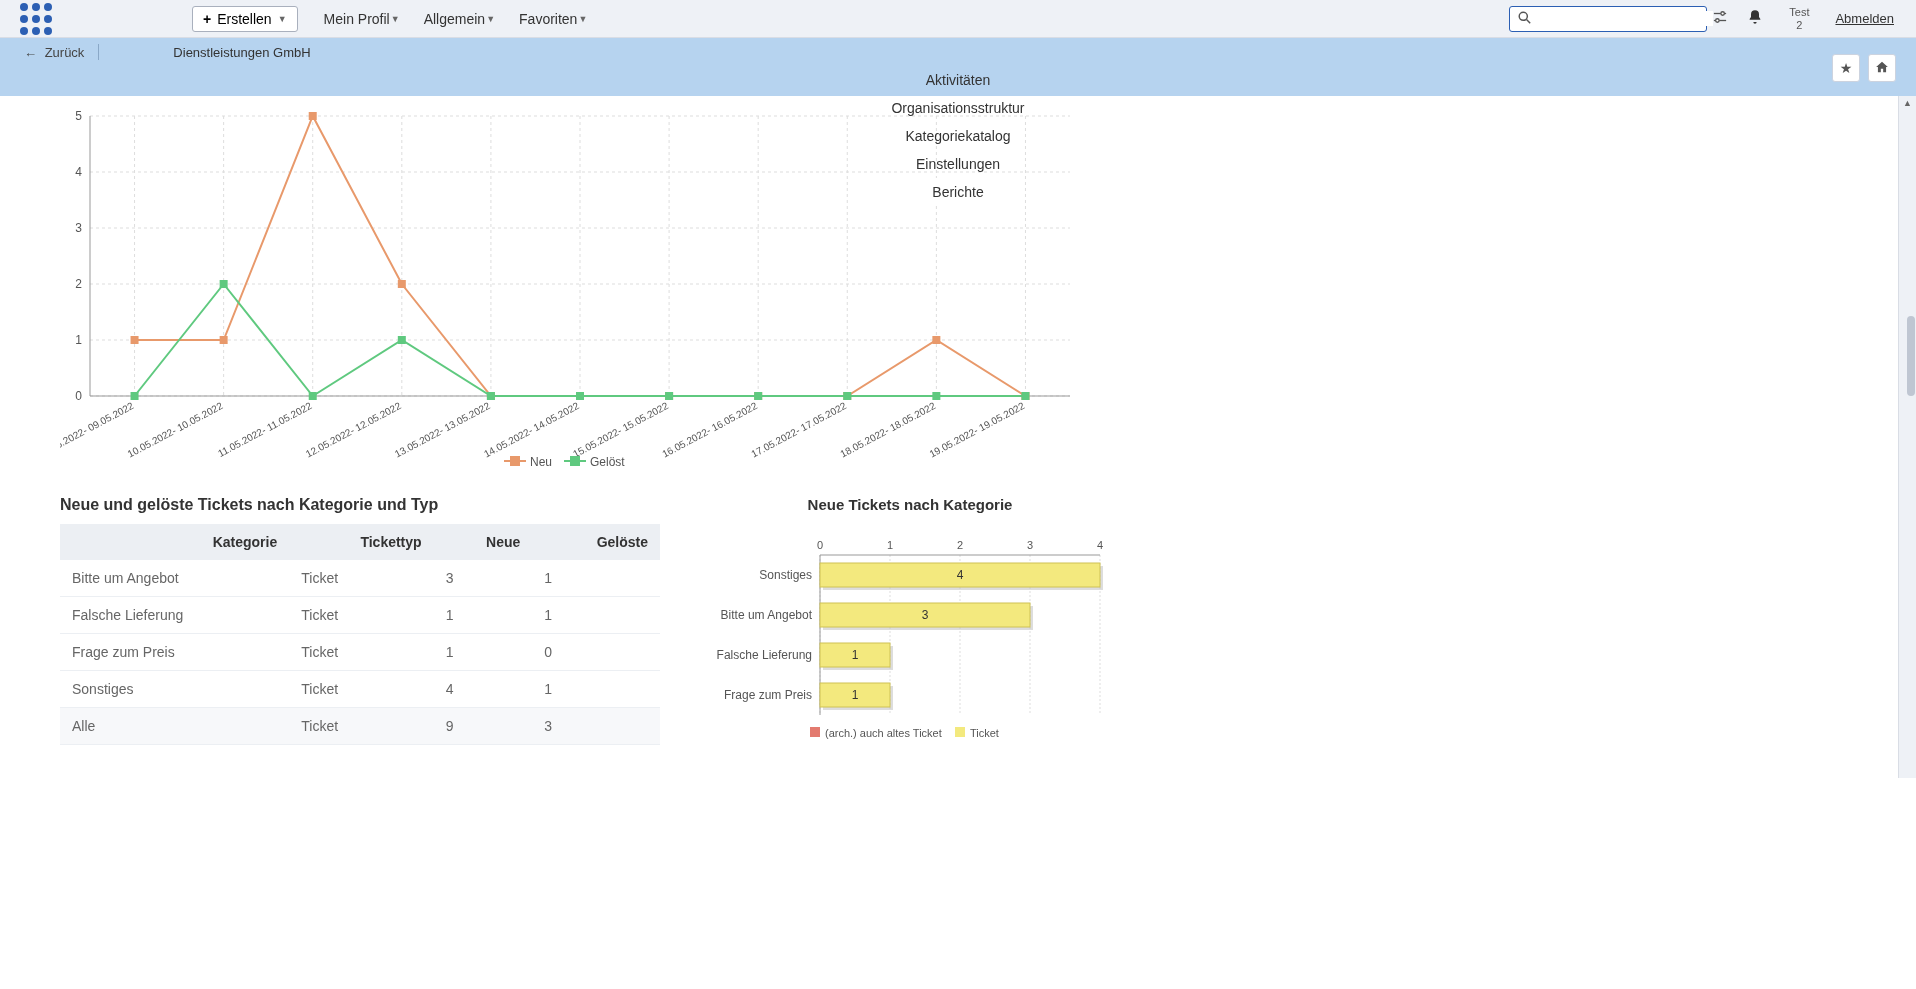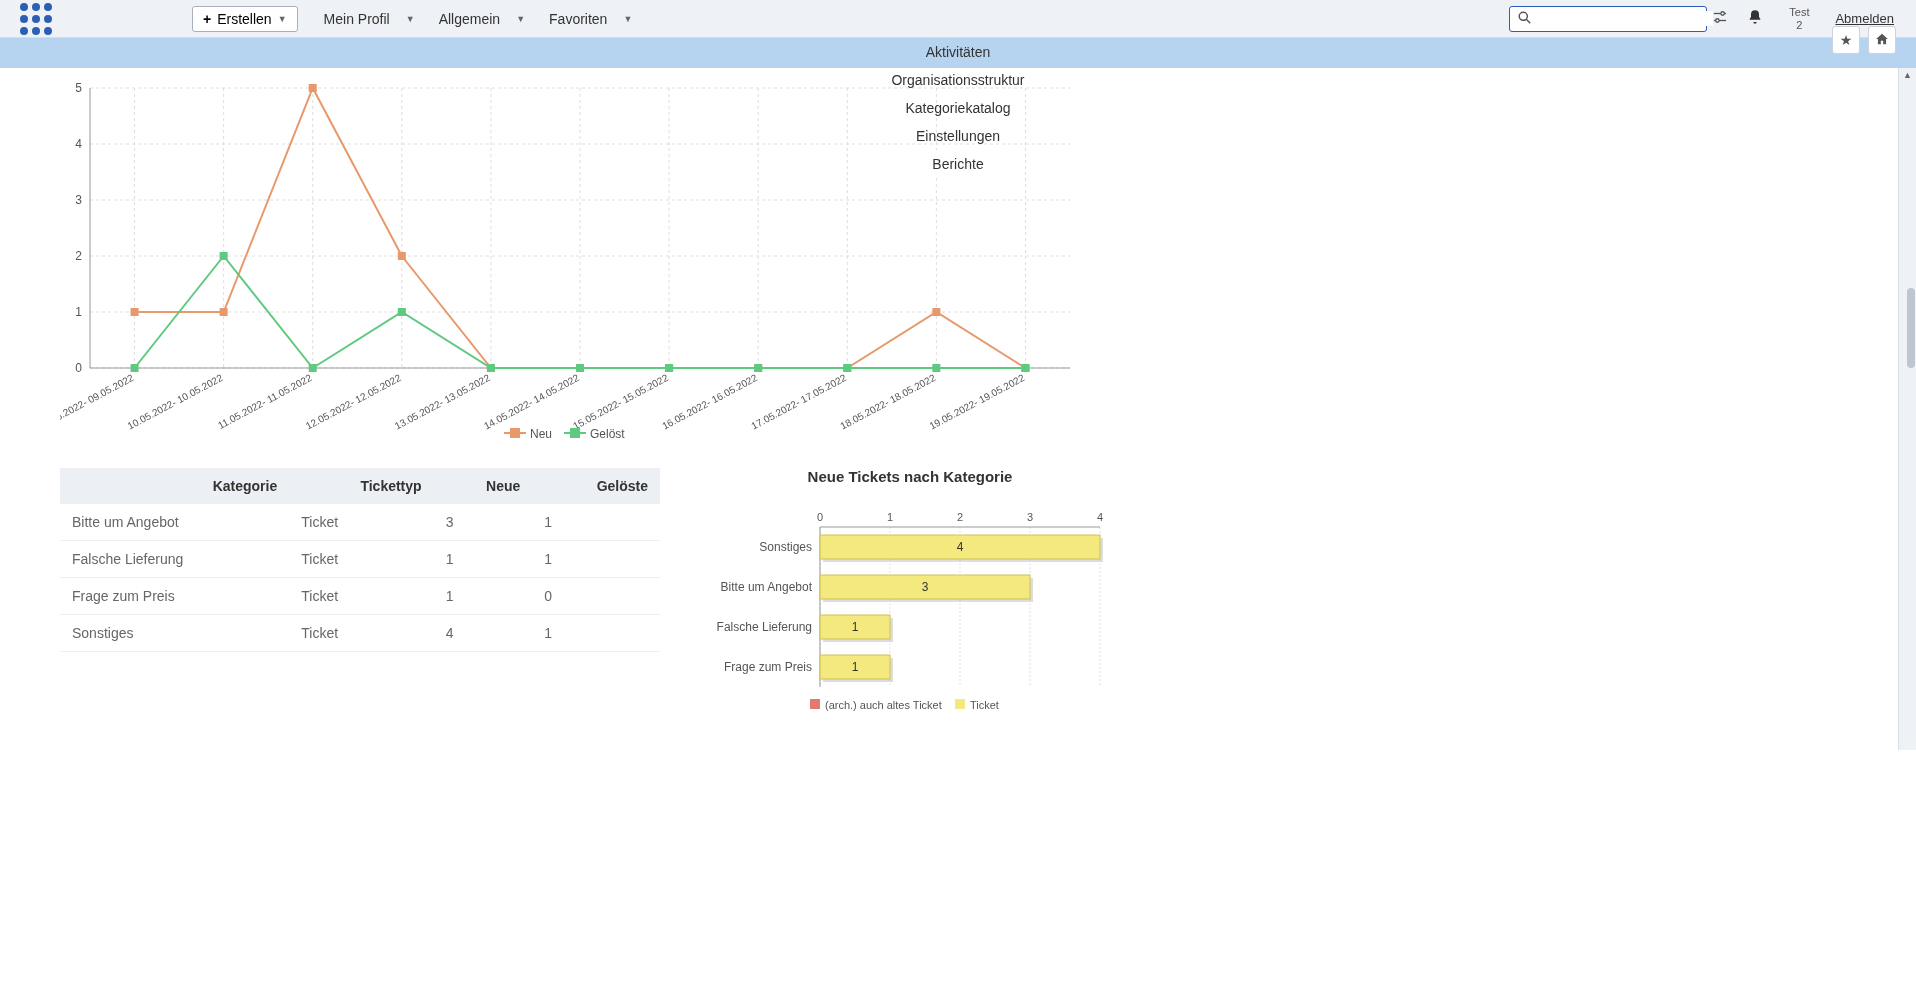--- a/index.html
+++ b/index.html
@@ -5,21 +5,21 @@
   * { box-sizing: border-box; margin: 0; padding: 0; }
   body { font-family: Arial, Helvetica, sans-serif; font-size: 13px; color: #333; background: #fff; }
   
   
   .topbar { display: flex; align-items: center; height: 38px; background: #eef1f6; padding: 0 10px; border-bottom: 1px solid #d9dde5; }
   .logo { display: grid; grid-template-columns: repeat(3, 8px); grid-template-rows: repeat(3, 8px); gap: 4px; margin-right: 140px; margin-left: 10px; }
   .logo span { background: #2c5fb3; border-radius: 50%; width: 8px; height: 8px; }
   .btn-create { display: flex; align-items: center; gap: 6px; border: 1px solid #a9b0bd; background: #fff; padding: 4px 10px; border-radius: 3px; cursor: pointer; font-size: 14px; }
   .btn-create .plus { font-weight: bold; }
   .menu { display: flex; gap: 24px; margin-left: 26px; }
-  .menu-item { display: flex; align-items: center; gap: 16px; cursor: pointer; color: #333; font-size: 14px; }
+  .menu-item { display: flex; align-items: center; gap: 1px; cursor: pointer; color: #333; font-size: 14px; }
   .caret { font-size: 9px; color: #666; }
   .spacer { flex: 1; }
   .searchbox { display: flex; align-items: center; border: 1px solid #2c5fb3; background: #fff; border-radius: 3px; width: 198px; height: 26px; padding: 0 8px; }
   .searchbox input { border: none; outline: none; flex: 1; font-size: 13px; }
   .right-icons { display: flex; align-items: center; gap: 26px; margin-left: 40px; }
   .bell { font-size: 16px; color: #333; cursor: pointer; }
   .user-chip { display: flex; flex-direction: column; align-items: center; font-size: 11px; color: #555; line-height: 1.1; cursor: pointer; }
   .logout { font-size: 13px; color: #333; cursor: pointer; margin-right: 12px; text-decoration: underline; }
   
   
@@ -123,20 +123,29 @@
     </span>
     <div class="user-chip">
       <span>Test</span>
       <span>2</span>
     </div>
     <span class="logout">Abmelden</span>
   </div>
 </div>
 
 <div class="subheader">
+  <div class="sub-row1">
+    <span class="back">
+      <span class="backarrow">←</span>
+      <span>Zurück</span>
+    </span>
+    <span class="divider-v"></span>
+    <span class="company">Dienstleistungen GmbH</span>
+    <div class="spacer"></div>
+  </div>
   <div class="sub-row2">
     <div class="tab">Aktivitäten</div>
     <span class="tab-sep"></span>
     <div class="tab">Organisationsstruktur</div>
     <span class="tab-sep"></span>
     <div class="tab">Kategoriekatalog</div>
     <span class="tab-sep"></span>
     <div class="tab">Einstellungen</div>
     <span class="tab-sep"></span>
     <div class="tab active">Berichte</div>
@@ -224,20 +233,21 @@
           <line x1="444" y1="355" x2="466" y2="355" stroke="#e8996b" stroke-width="2"></line>
           <text x="470" y="360" font-size="12" fill="#555">Neu</text>
           <rect x="510" y="350" width="10" height="10" fill="#5fc97f"></rect>
           <line x1="504" y1="355" x2="526" y2="355" stroke="#5fc97f" stroke-width="2"></line>
           <text x="530" y="360" font-size="12" fill="#555">Gelöst</text>
         </svg>
     </div>
 
     <div class="row2">
       <div class="table-sec">
+        <h2>Neue und gelöste Tickets nach Kategorie und Typ</h2>
         <table class="cat">
           <thead>
             <tr>
               <th>Kategorie</th>
               <th>Tickettyp</th>
               <th>Neue</th>
               <th>Gelöste</th>
             </tr>
           </thead>
           <tbody id="cat-tbody">
@@ -257,20 +267,26 @@
                 <td>Frage zum Preis</td>
                 <td>Ticket</td>
                 <td>1</td>
                 <td>0</td>
               </tr>
               <tr>
                 <td>Sonstiges</td>
                 <td>Ticket</td>
                 <td>4</td>
                 <td>1</td>
+              </tr>
+              <tr class="total">
+                <td>Alle</td>
+                <td>Ticket</td>
+                <td>9</td>
+                <td>3</td>
               </tr>
             </tbody>
         </table>
       </div>
       <div class="chart2">
         <h2>Neue Tickets nach Kategorie</h2>
         <svg id="chart2-svg" width="420" height="210">
             <line x1="120" y1="20" x2="120" y2="180" stroke="#ddd" stroke-dasharray="2,2"></line>
             <text x="120" y="14" text-anchor="middle" font-size="11" fill="#555">0</text>
             <line x1="190" y1="20" x2="190" y2="180" stroke="#ddd" stroke-dasharray="2,2"></line>

